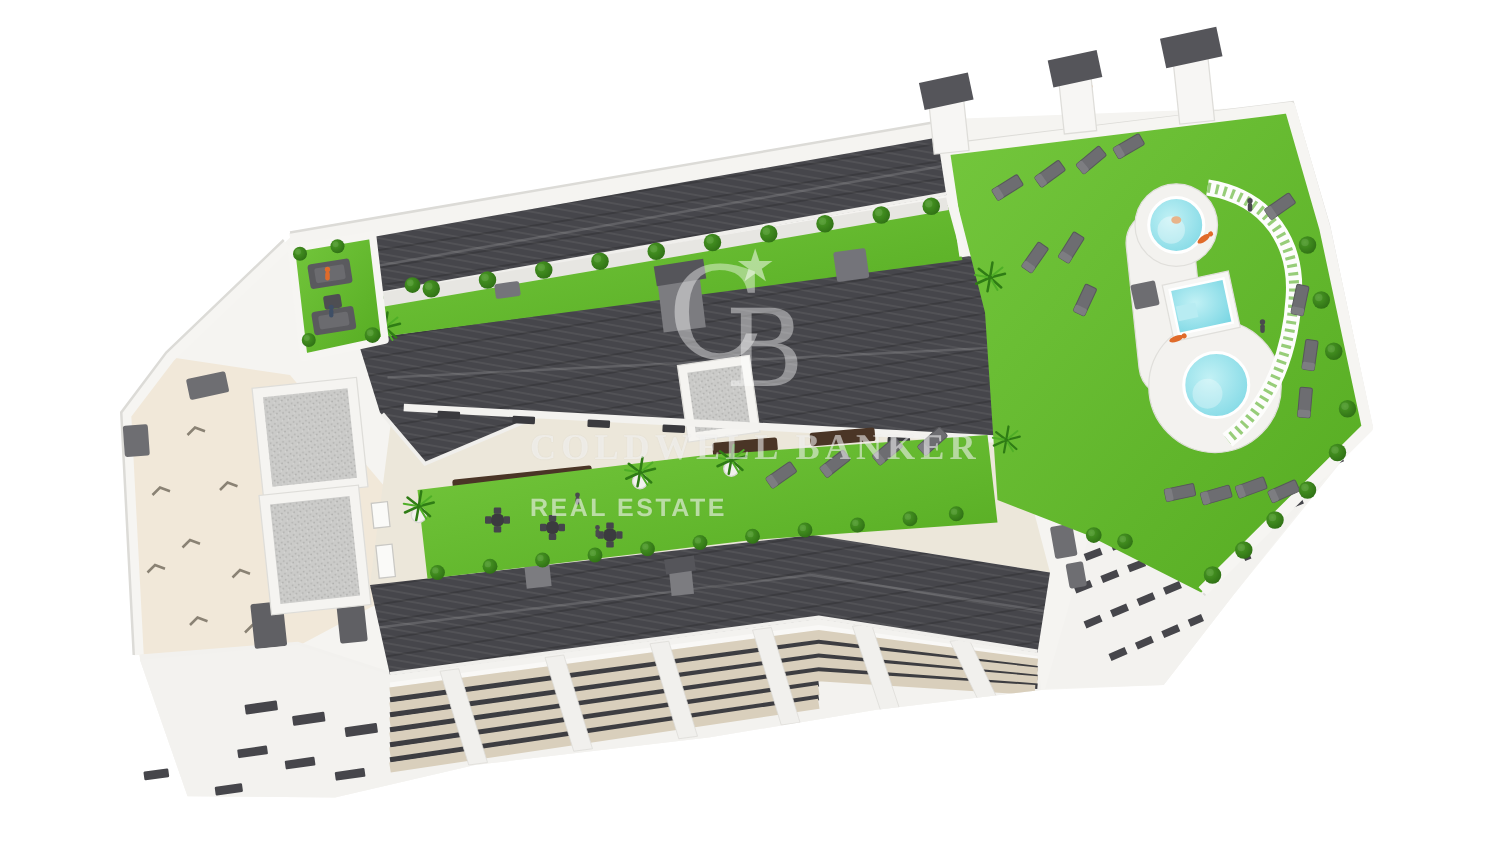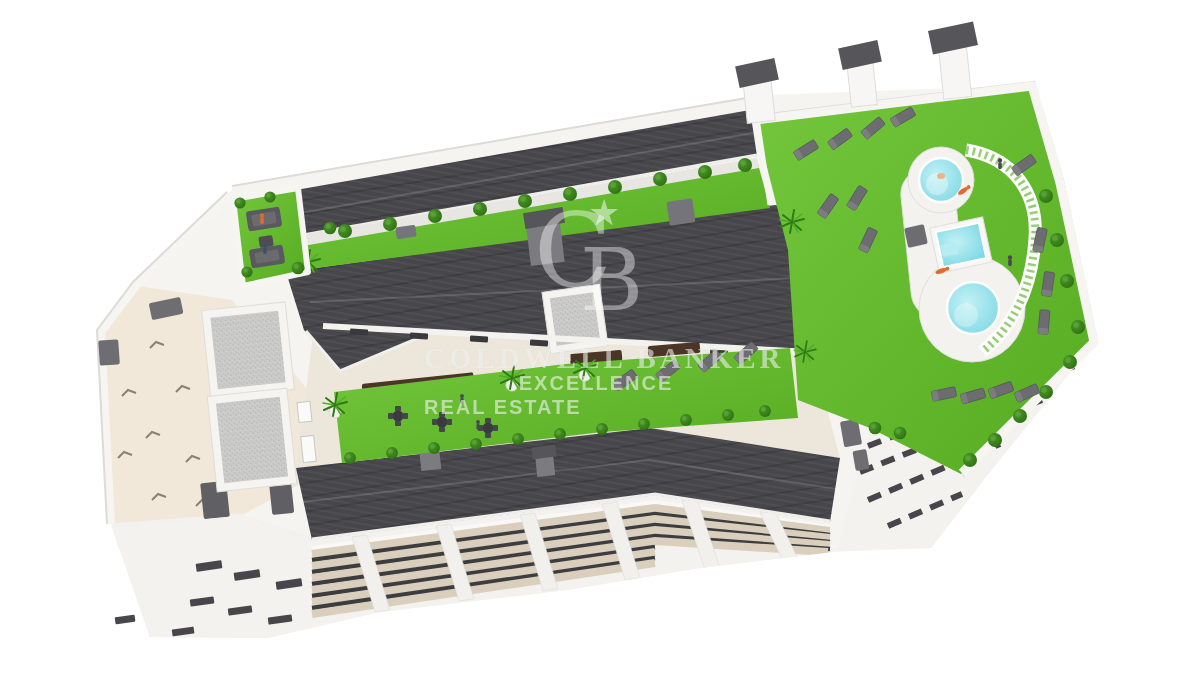--- a/index.html
+++ b/index.html
@@ -420,16 +420,15 @@
      <rect x="930" y="26" width="46" height="24" fill="var(--cap-gray,#55555a)" transform="rotate(-12 953 38)"></rect>
         </g>
 </g>
 </svg>
 
 <div class="wm">
   <span class="wm-logo-c">C</span>
   <span class="wm-star">★</span>
   <span class="wm-logo-b">B</span>
   <div class="wm-brand">COLDWELL BANKER</div>
-  <div class="wm-sub1">EXCELLENCE</div>
   <div class="wm-sub2">REAL ESTATE</div>
 </div>
 </div>
 
 </body></html>

